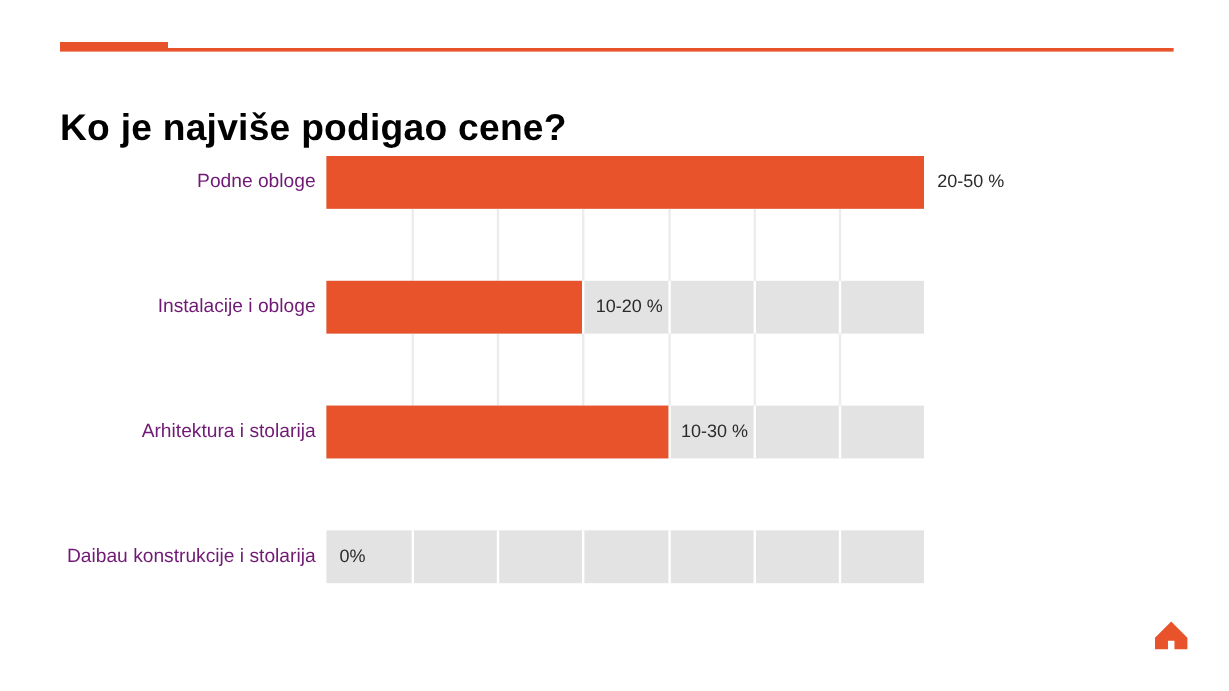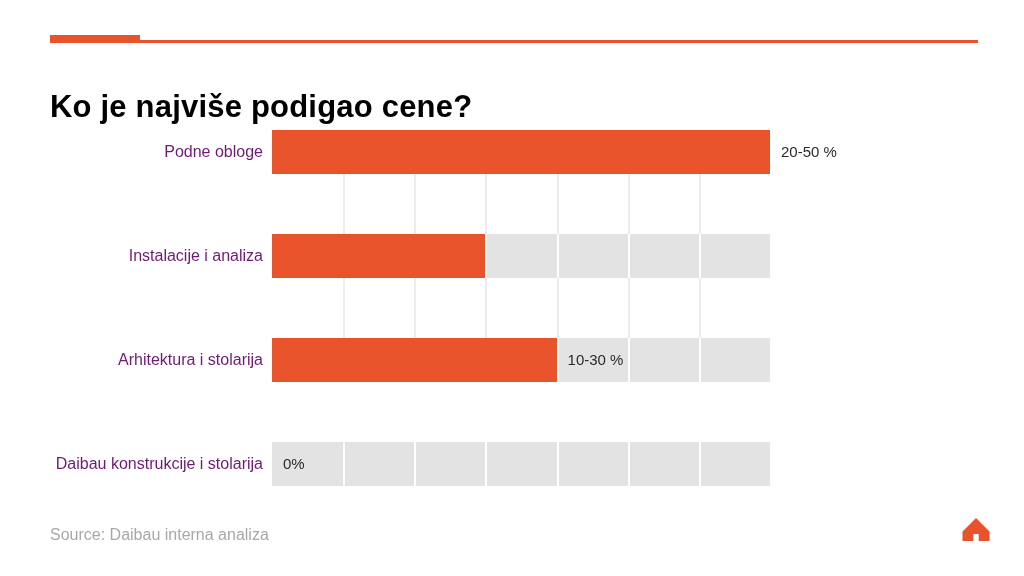--- a/index.html
+++ b/index.html
@@ -41,21 +41,21 @@
 
 <div class="page">
 
   <div class="rule-thick"></div>
   <div class="rule-thin"></div>
 
   <h1 class="chart-title">Ko je najviše podigao cene?</h1>
 
   <div>
     <div class="cat-label" style="top:130px">Podne obloge</div>
-    <div class="cat-label" style="top:234px">Instalacije i analiza</div>
+    <div class="cat-label" style="top:234px">Instalacije i obloge</div>
     <div class="cat-label" style="top:338px">Arhitektura i stolarija</div>
     <div class="cat-label" style="top:442px">Daibau konstrukcije i stolarija</div>
   </div>
 
   <div class="plot">
     <div class="grid-layer">
         <div class="grid-v" style="left: 14.2857%;"></div>
         <div class="grid-v" style="left: 28.5714%;"></div>
         <div class="grid-v" style="left: 42.8571%;"></div>
         <div class="grid-v" style="left: 57.1429%;"></div>
@@ -79,20 +79,21 @@
     <div class="bar-row" style="top:104px">
       <div class="bar-track">
           <div class="track-grid" style="left: 14.2857%;"></div>
           <div class="track-grid" style="left: 28.5714%;"></div>
           <div class="track-grid" style="left: 42.8571%;"></div>
           <div class="track-grid" style="left: 57.1429%;"></div>
           <div class="track-grid" style="left: 71.4286%;"></div>
           <div class="track-grid" style="left: 85.7143%;"></div>
         </div>
       <div class="bar-fill" style="width: 42.8571%;"></div>
+      <span class="value-label" style="left: calc(42.8571% + 11px);">10-20 %</span>
     </div>
 
     <div class="bar-row" style="top:208px">
       <div class="bar-track">
           <div class="track-grid" style="left: 14.2857%;"></div>
           <div class="track-grid" style="left: 28.5714%;"></div>
           <div class="track-grid" style="left: 42.8571%;"></div>
           <div class="track-grid" style="left: 57.1429%;"></div>
           <div class="track-grid" style="left: 71.4286%;"></div>
           <div class="track-grid" style="left: 85.7143%;"></div>
@@ -108,19 +109,18 @@
           <div class="track-grid" style="left: 42.8571%;"></div>
           <div class="track-grid" style="left: 57.1429%;"></div>
           <div class="track-grid" style="left: 71.4286%;"></div>
           <div class="track-grid" style="left: 85.7143%;"></div>
         </div>
       <div class="bar-fill" style="width: 0%;"></div>
       <span class="value-label" style="left: calc(0% + 11px);">0%</span>
     </div>
   </div>
 
-  <div class="source-note">Source: Daibau interna analiza</div>
 
   <svg class="logo" viewBox="0 0 32 32" aria-hidden="true">
     <path fill="#E9532B" d="M16 3 L29.5 16.5 V26 H18.7 V19 H13.3 V26 H2.5 V16.5 Z"></path>
   </svg>
 
 </div>
 
 </body></html>

